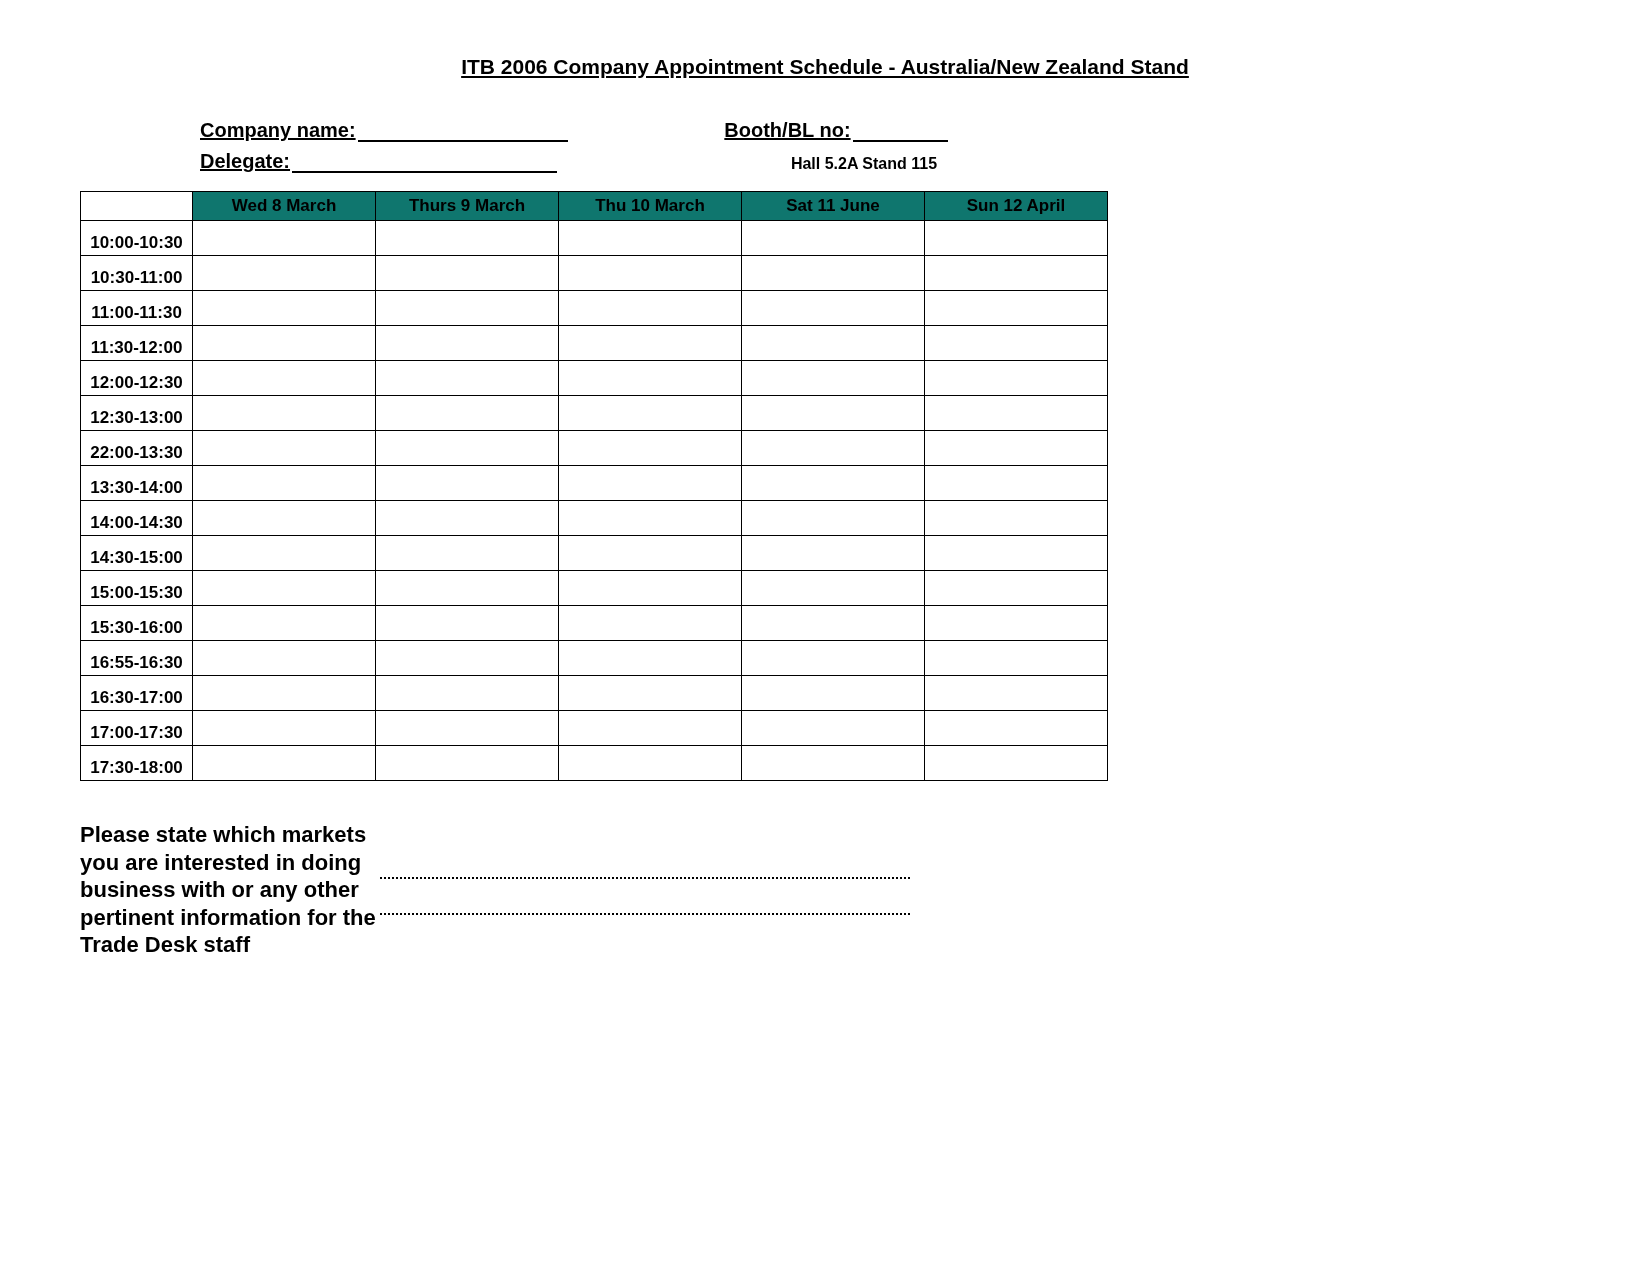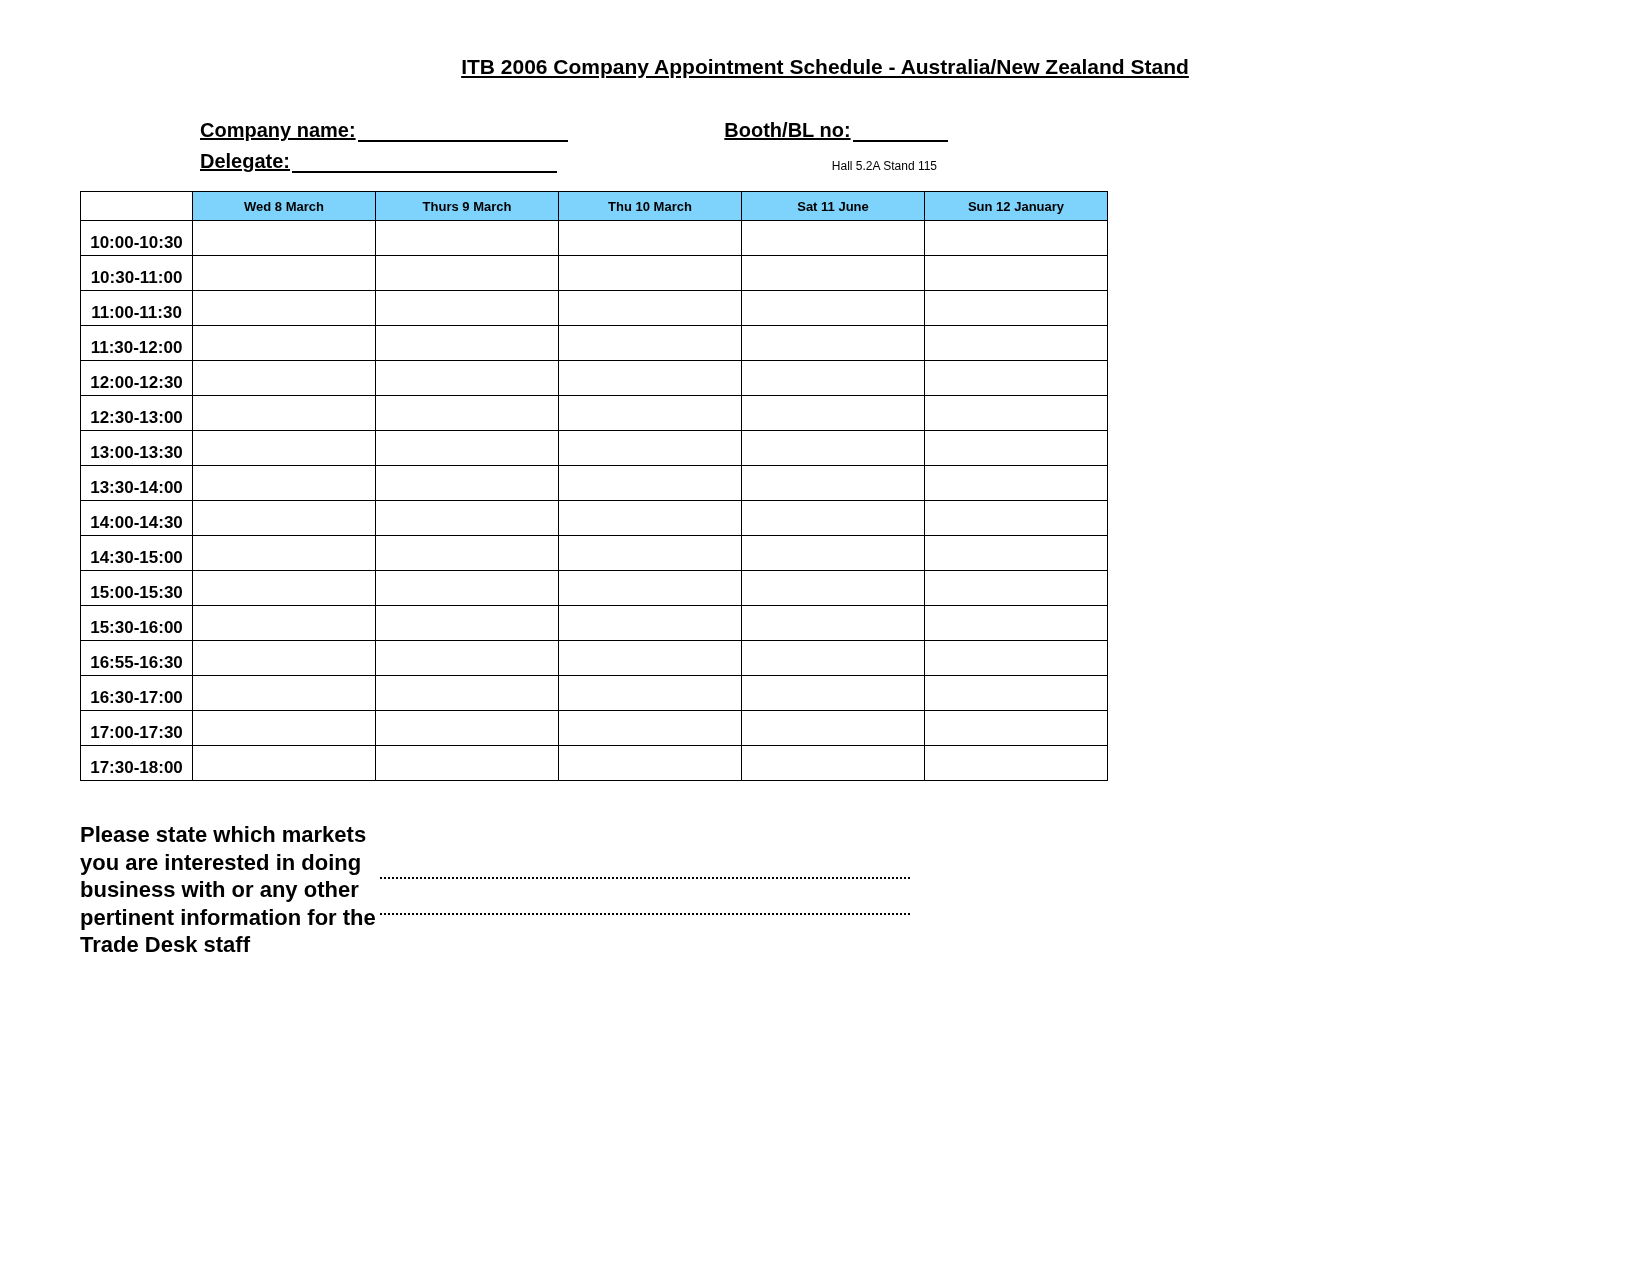--- a/index.html
+++ b/index.html
@@ -40,22 +40,22 @@
   .field-line {
     display: inline-block;
     border-bottom: 2px solid #000;
     height: 20px;
     margin-left: 2px;
   }
   .line-company { width: 210px; }
   .line-booth   { width: 95px;  }
   .line-delegate{ width: 265px; }
   .location {
-    font-size: 12px;
-    font-weight: normal;
+    font-size: 16px;
+    font-weight: bold;
     white-space: nowrap;
   }
   .meta-right { min-width: 380px; }
   .meta-right-inner { margin-left: auto; }
 
   table.schedule {
     border-collapse: collapse;
     width: 1028px;
     margin-top: 18px;
     table-layout: fixed;
@@ -69,23 +69,23 @@
     text-align: center;
     vertical-align: middle;
   }
   table.schedule td.timecell {
     vertical-align: bottom;
     padding-bottom: 2px;
   }
   table.schedule col.timecol { width: 112px; }
   table.schedule col.daycol  { width: 183px; }
   table.schedule th.dayhdr {
-    background: #7dd3fc;
+    background: #0f766e;
     height: 28px;
-    font-size: 13px;
+    font-size: 17px;
   }
   table.schedule th.blankhdr {
     background: #ffffff;
     height: 28px;
   }
 
   .footer {
     margin-top: 40px;
     font-size: 22px;
     font-weight: bold;
@@ -144,21 +144,21 @@
         <col class="daycol">
         <col class="daycol">
     </colgroup>
     <thead>
       <tr>
         <th class="blankhdr"></th>
         <th class="dayhdr">Wed 8 March</th>
         <th class="dayhdr">Thurs 9 March</th>
         <th class="dayhdr">Thu 10 March</th>
         <th class="dayhdr">Sat 11 June</th>
-        <th class="dayhdr">Sun 12 January</th>
+        <th class="dayhdr">Sun 12 April</th>
       </tr>
     </thead>
     <tbody>
       <tr>
           <td class="timecell">10:00-10:30</td>
           <td></td>
           <td></td>
           <td></td>
           <td></td>
           <td></td>
@@ -197,21 +197,21 @@
         </tr>
       <tr>
           <td class="timecell">12:30-13:00</td>
           <td></td>
           <td></td>
           <td></td>
           <td></td>
           <td></td>
         </tr>
       <tr>
-          <td class="timecell">13:00-13:30</td>
+          <td class="timecell">22:00-13:30</td>
           <td></td>
           <td></td>
           <td></td>
           <td></td>
           <td></td>
         </tr>
       <tr>
           <td class="timecell">13:30-14:00</td>
           <td></td>
           <td></td>

